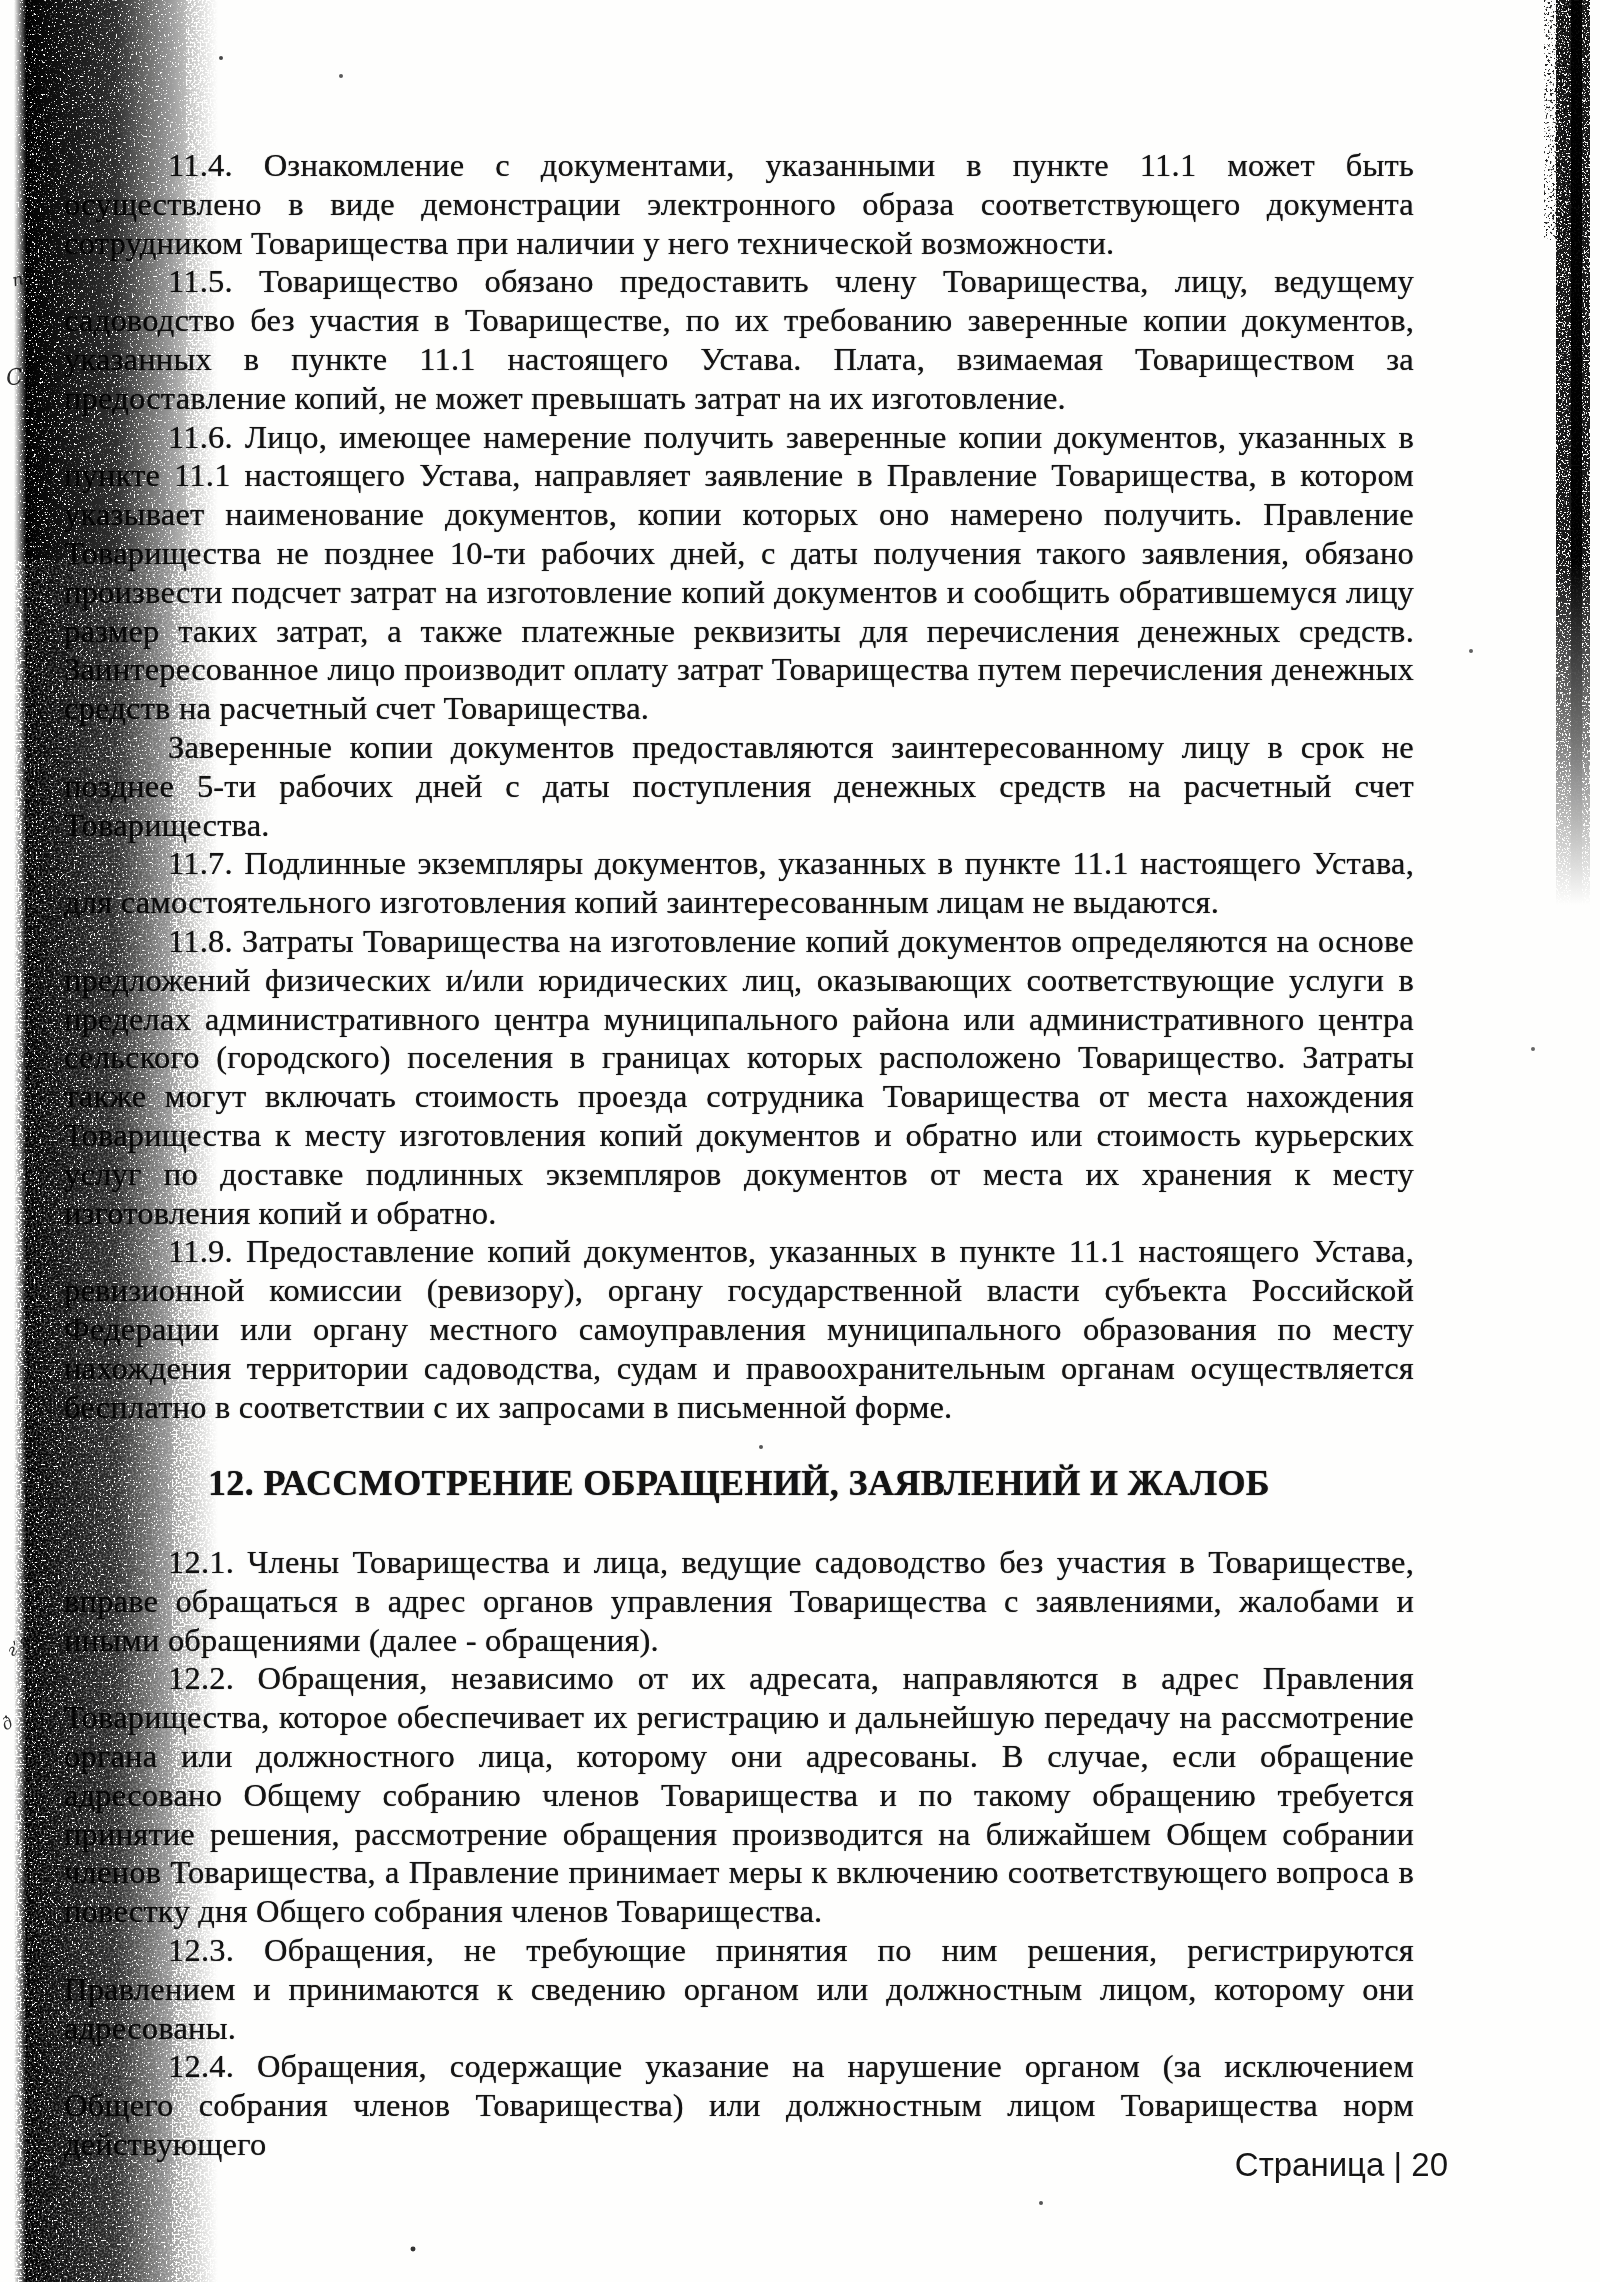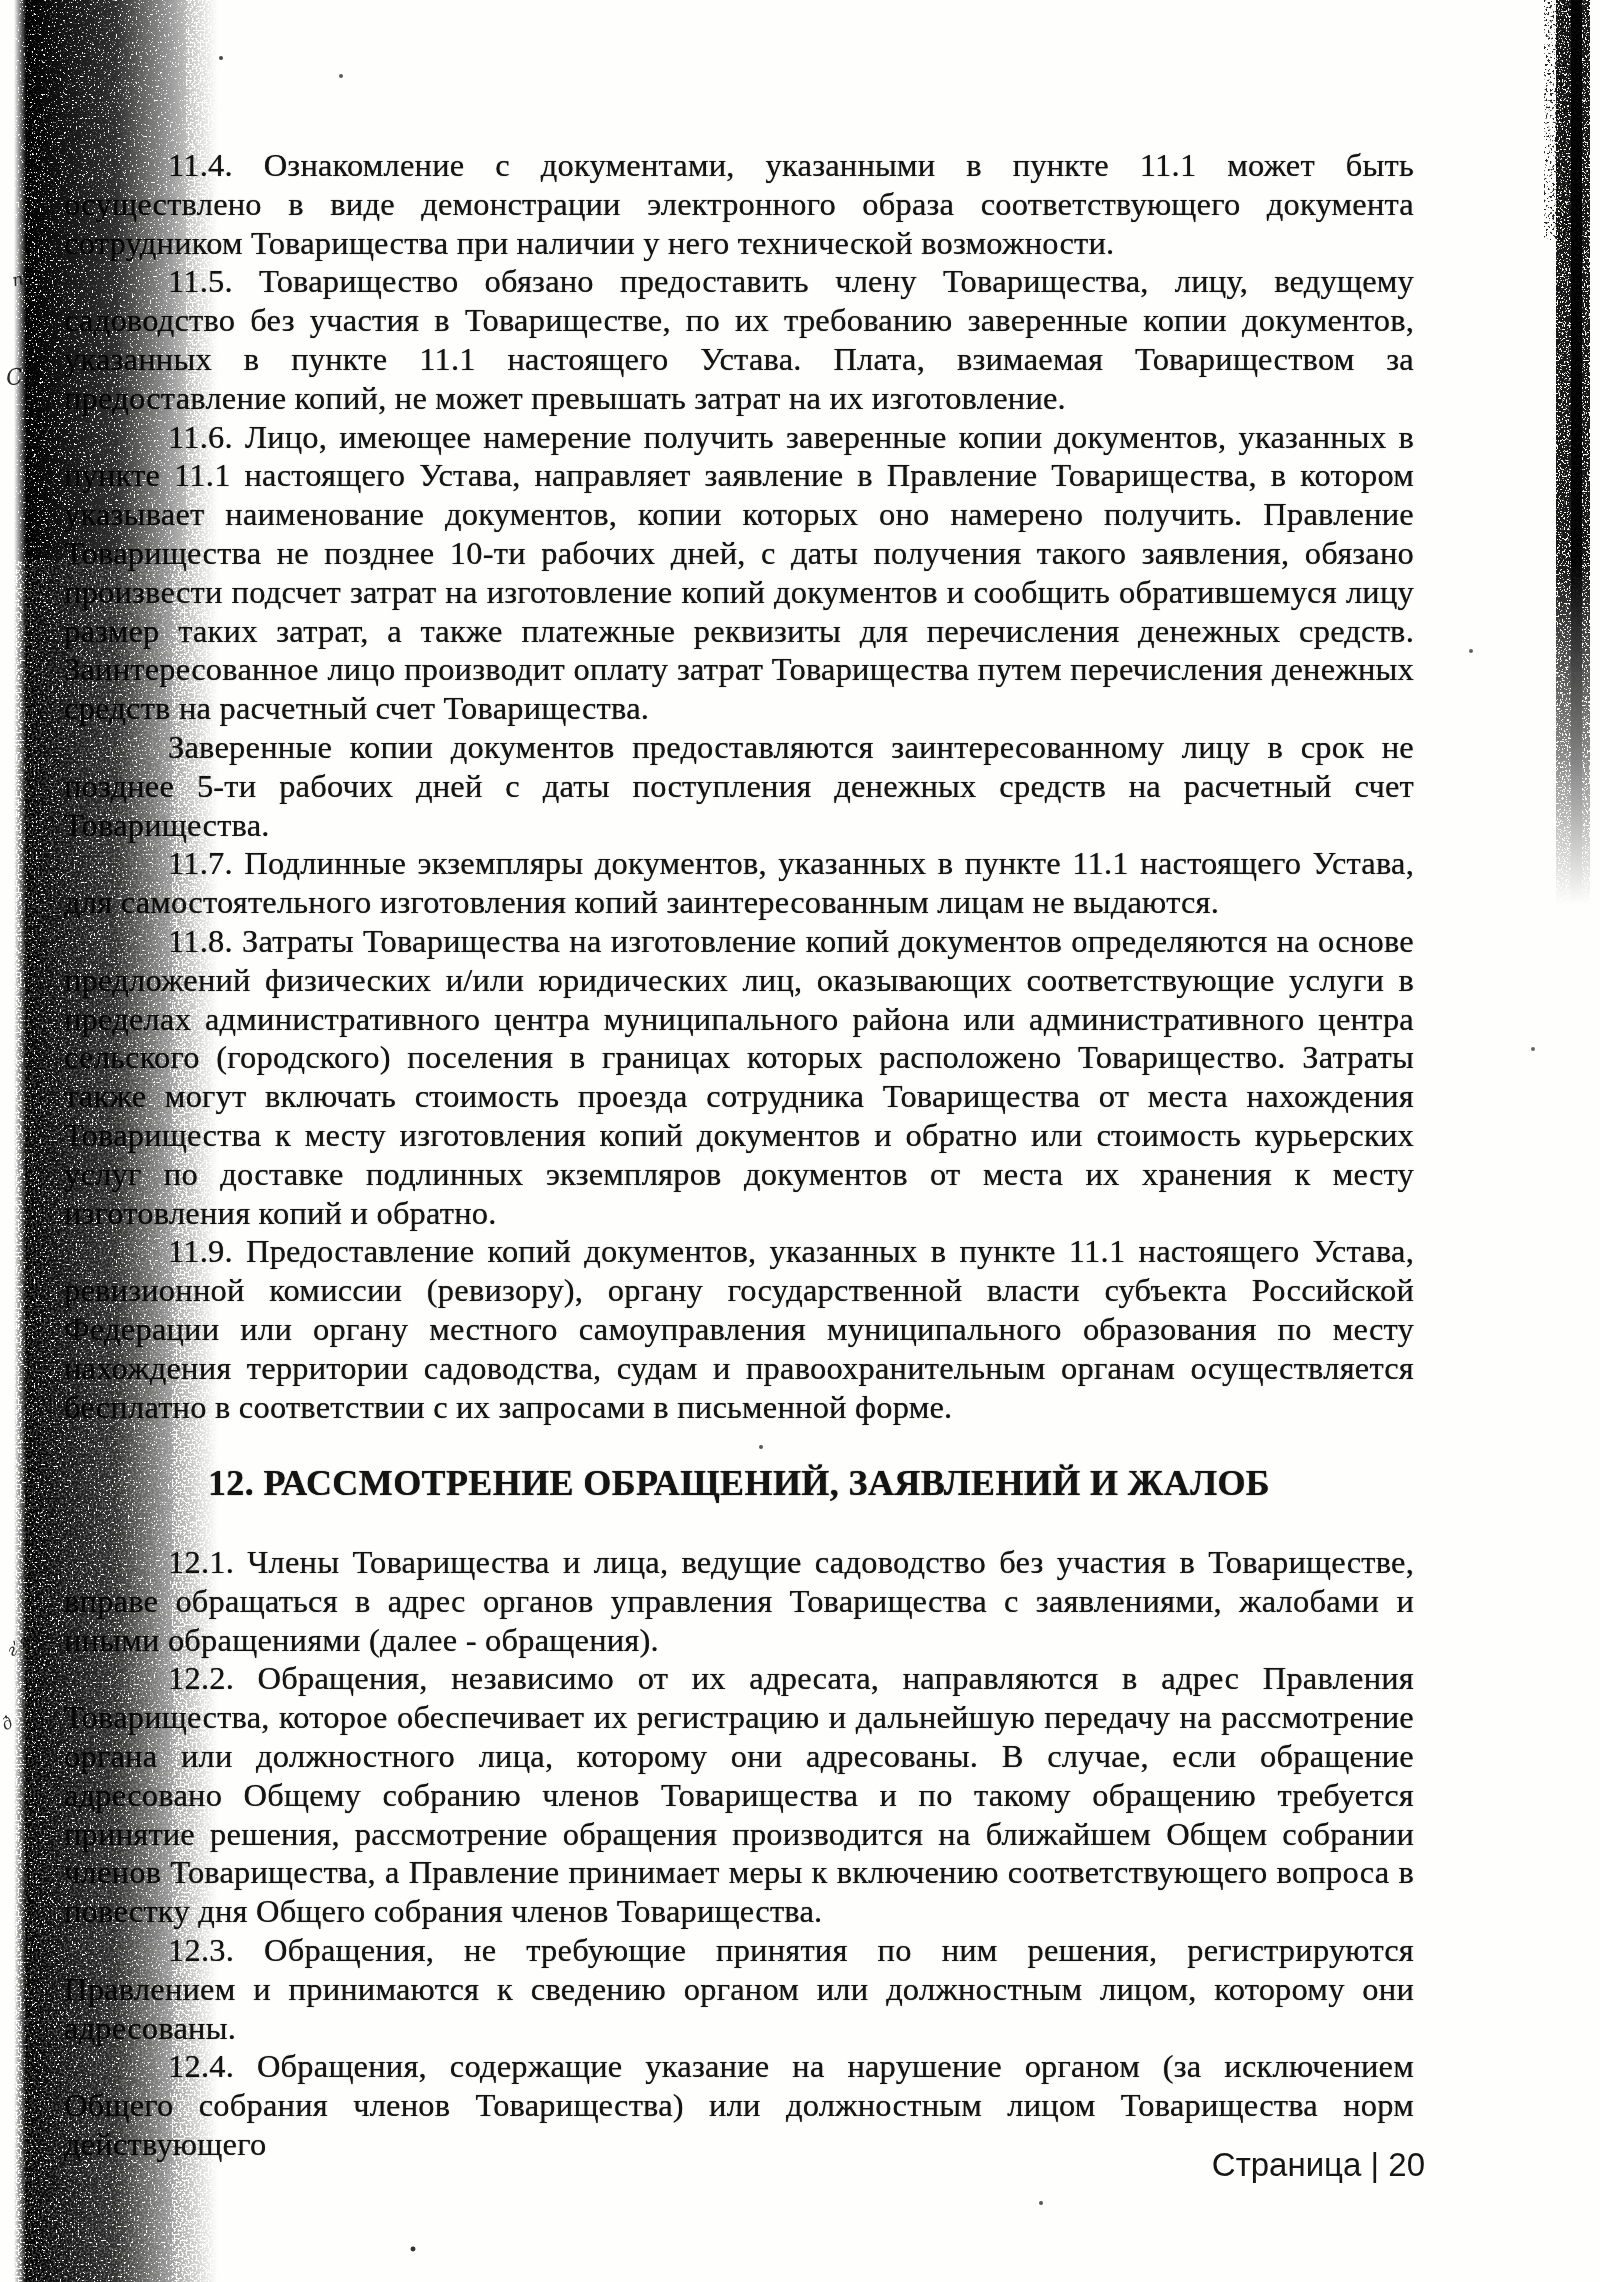--- a/index.html
+++ b/index.html
@@ -27,21 +27,21 @@
     text-align:center;
     text-indent:0;
     font-weight:bold;
     font-size:36px;
     letter-spacing:0.4px;
     text-shadow:0 0 1.1px rgba(10,10,10,.9);
   }
   
   .footer{
     position:absolute;
-    top:2146px;right:175px;
+    top:2146px;right:152px;
     font-family:"Liberation Sans", sans-serif;
     font-size:33px;
     color:#161616;
   }
   
   .mark{
     position:absolute;
     font-family:"DejaVu Serif", serif;
     font-style:italic;
     color:#2d2d2d;

